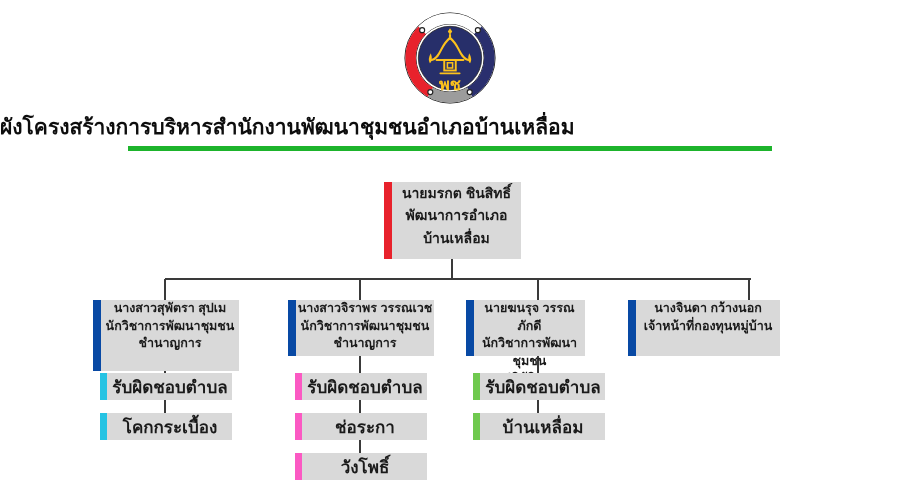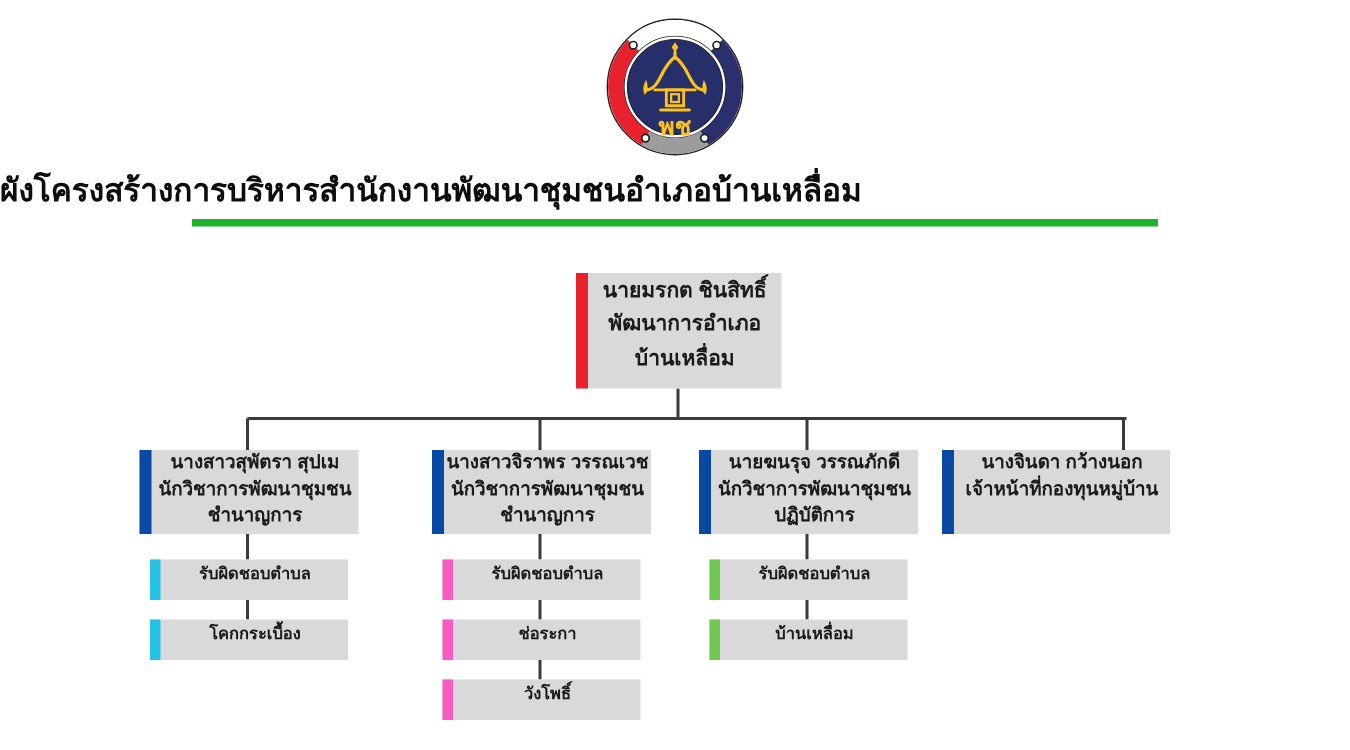--- a/index.html
+++ b/index.html
@@ -17,21 +17,21 @@
   .box{
     position:absolute;background:#d9d9d9;color:#1a1a1a;font-weight:700;
     display:flex;flex-direction:column;justify-content:flex-start;align-items:center;
     text-align:center;box-sizing:border-box;
   }
   .box .accent{position:absolute;left:0;top:0;bottom:0;width:8px;}
   .box.sub .accent{width:7px;}
   .box .txt{display:block;width:100%;padding-left:8px;box-sizing:border-box;}
   .root-box{font-size:14px;line-height:1.6;}
   .person-box{font-size:12.5px;line-height:1.4;}
-  .sub{font-size:11px;}
+  .sub{font-size:17px;}
 </style>
 </head>
 <body>
 
 <div class="stage">
 
   <svg class="logo" width="96" height="96" viewBox="0 0 100 100">
     <circle cx="50" cy="50" r="47" fill="none" stroke="#222" stroke-width="1"></circle>
     <circle cx="50" cy="50" r="35.5" fill="none" stroke="#222" stroke-width="1"></circle>
     <path d="M 21 21 A 41 41 0 0 1 79 21" fill="none" stroke="#ffffff" stroke-width="11"></path>
@@ -77,35 +77,35 @@
   <div class="ln" style="left:537px;top:356px;width:2px;height:17px;"></div>
   <div class="ln" style="left:537px;top:400px;width:2px;height:13px;"></div>
 
   <div class="box root-box" style="left:384px;top:182px;width:137px;height:77px;">
     <div class="accent" style="background: rgb(232, 34, 44);"></div>
     <span class="txt">นายมรกต ชินสิทธิ์</span>
     <span class="txt">พัฒนาการอำเภอ</span>
     <span class="txt">บ้านเหลื่อม</span>
   </div>
 
-  <div class="box person-box" style="left:93px;top:300px;width:146px;height:56px;">
+  <div class="box person-box" style="left:93px;top:300px;width:146px;height:71px;">
     <div class="accent" style="background: rgb(8, 73, 164);"></div>
     <span class="txt">นางสาวสุพัตรา สุปเม</span>
     <span class="txt">นักวิชาการพัฒนาชุมชน</span>
     <span class="txt">ชำนาญการ</span>
   </div>
 
   <div class="box person-box" style="left:288px;top:300px;width:146px;height:56px;">
     <div class="accent" style="background: rgb(8, 73, 164);"></div>
     <span class="txt">นางสาวจิราพร วรรณเวช</span>
     <span class="txt">นักวิชาการพัฒนาชุมชน</span>
     <span class="txt">ชำนาญการ</span>
   </div>
 
-  <div class="box person-box" style="left:466px;top:300px;width:146px;height:56px;">
+  <div class="box person-box" style="left:466px;top:300px;width:119px;height:56px;">
     <div class="accent" style="background: rgb(8, 73, 164);"></div>
     <span class="txt">นายฆนรุจ วรรณภักดี</span>
     <span class="txt">นักวิชาการพัฒนาชุมชน</span>
     <span class="txt">ปฏิบัติการ</span>
   </div>
 
   <div class="box person-box" style="left:628px;top:300px;width:152px;height:56px;">
     <div class="accent" style="background: rgb(8, 73, 164);"></div>
     <span class="txt">นางจินดา กว้างนอก</span>
     <span class="txt">เจ้าหน้าที่กองทุนหมู่บ้าน</span>

